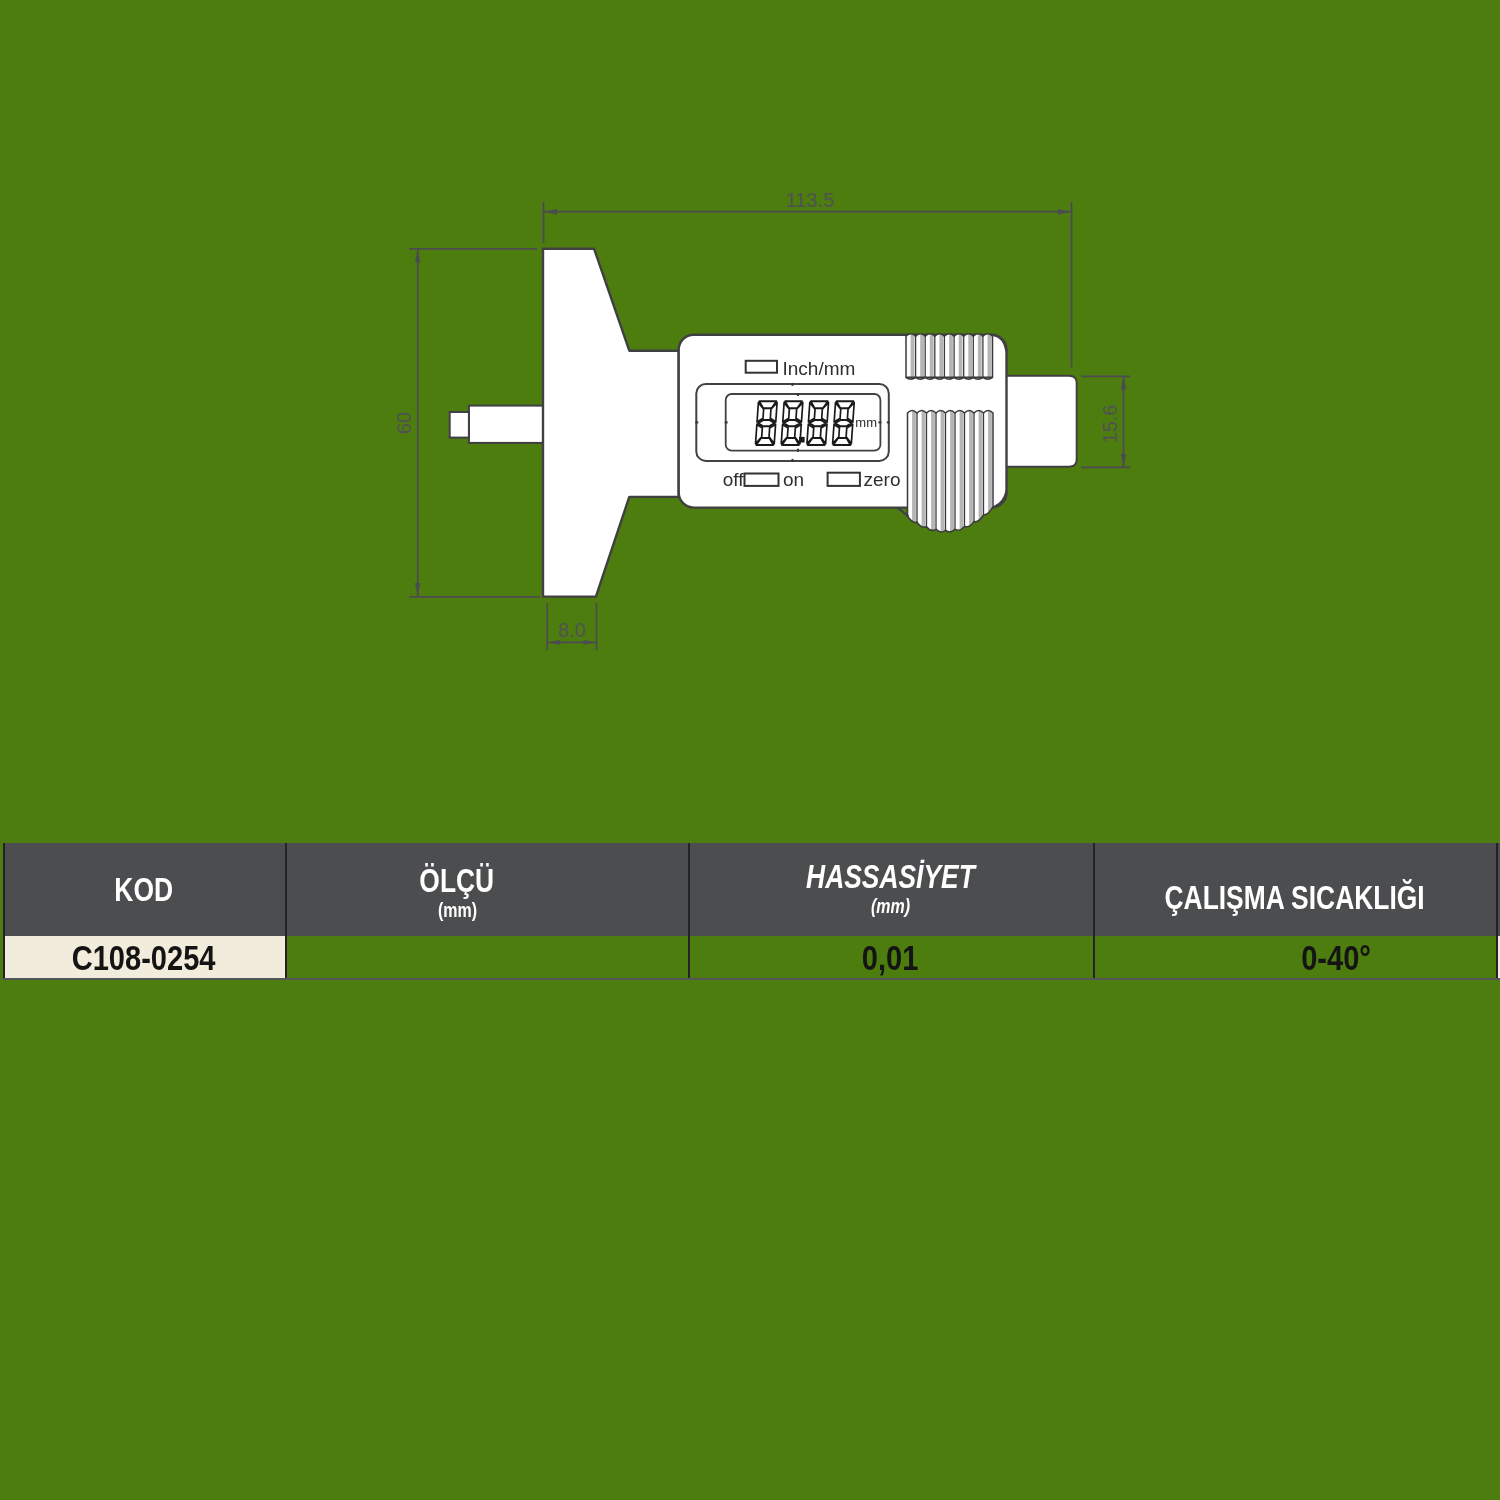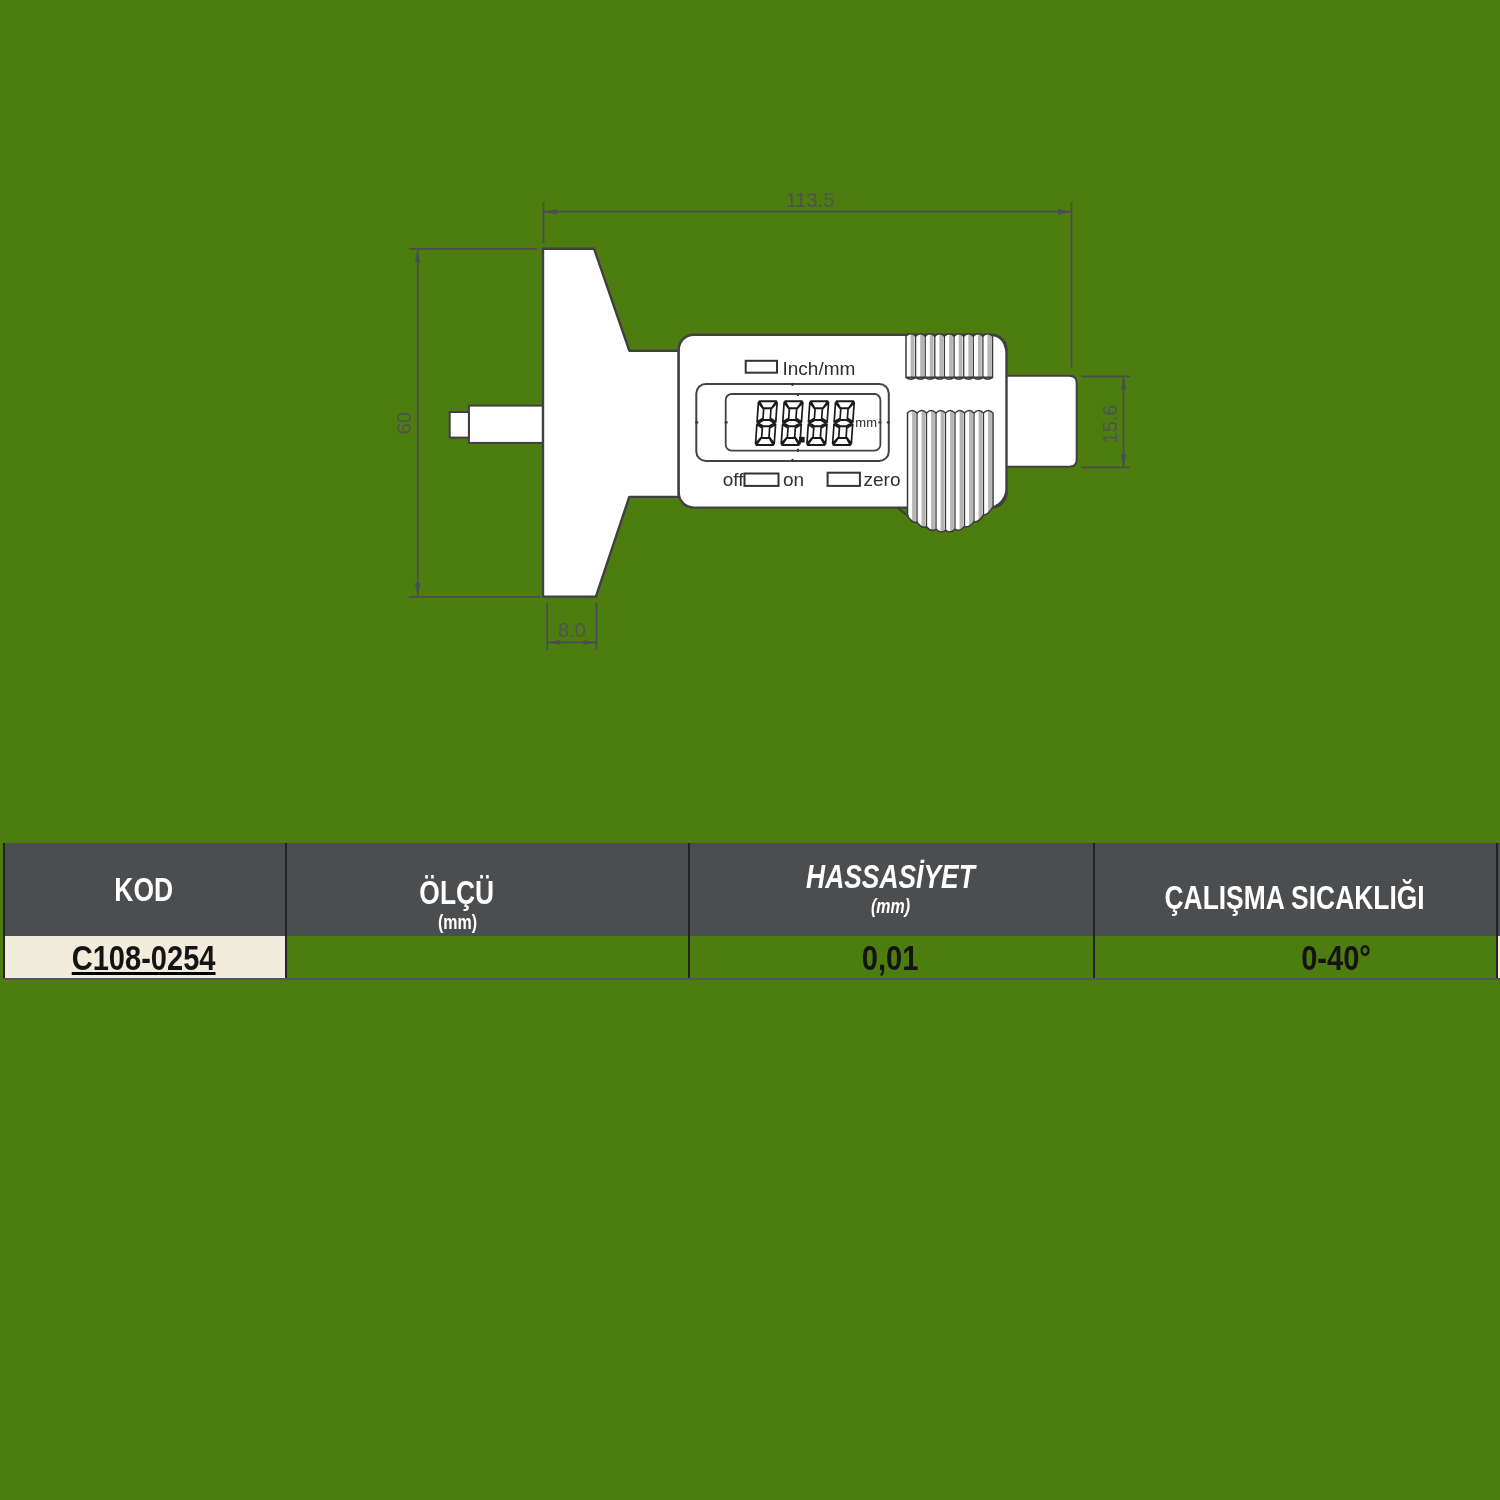--- a/index.html
+++ b/index.html
@@ -199,35 +199,35 @@
 <div class="hdr"></div>
 
 <div style="position:absolute;left:0;top:92.5px;width:282px;height:42.5px;background:#f2ecdc;"></div>
 
 <div style="position:absolute;left:1494.5px;top:92.5px;width:2.5px;height:42.5px;background:#f2ecdc;"></div>
 
 <div class="cell" style="left:0;top:0;width:282px;height:92px;">
         <div class="ht">KOD</div>
       </div>
 
-<div class="cell" style="left:282px;top:16px;width:344px;height:92px;">
+<div class="cell" style="left:282px;top:4px;width:344px;height:92px;">
         <div class="ht">ÖLÇÜ</div>
         <div class="hs">(mm)</div>
       </div>
 
 <div class="cell" style="left:685px;top:0;width:405px;height:92px;font-style:italic;">
         <div class="ht">HASSASİYET</div>
         <div class="hs">(mm)</div>
       </div>
 
 <div class="cell" style="left:1090px;top:0;width:403px;height:108px;">
         <div class="ht">ÇALIŞMA SICAKLIĞI</div>
       </div>
 
-<div class="cell" style="left:0;top:92.5px;width:282px;height:42px;text-decoration:underline;">
+<div class="cell" style="left:0;top:92.5px;width:282px;height:42px;">
         <div class="dt">C108-0254</div>
       </div>
 
 
 <div class="cell" style="left:685px;top:92.5px;width:405px;height:42px;border-radius:14px;">
         <div class="dt">0,01</div>
       </div>
 
 <div class="cell" style="left:1090px;top:92.5px;width:403px;height:42px;padding-left:42px;">
         <div class="dt">0-40°</div>

